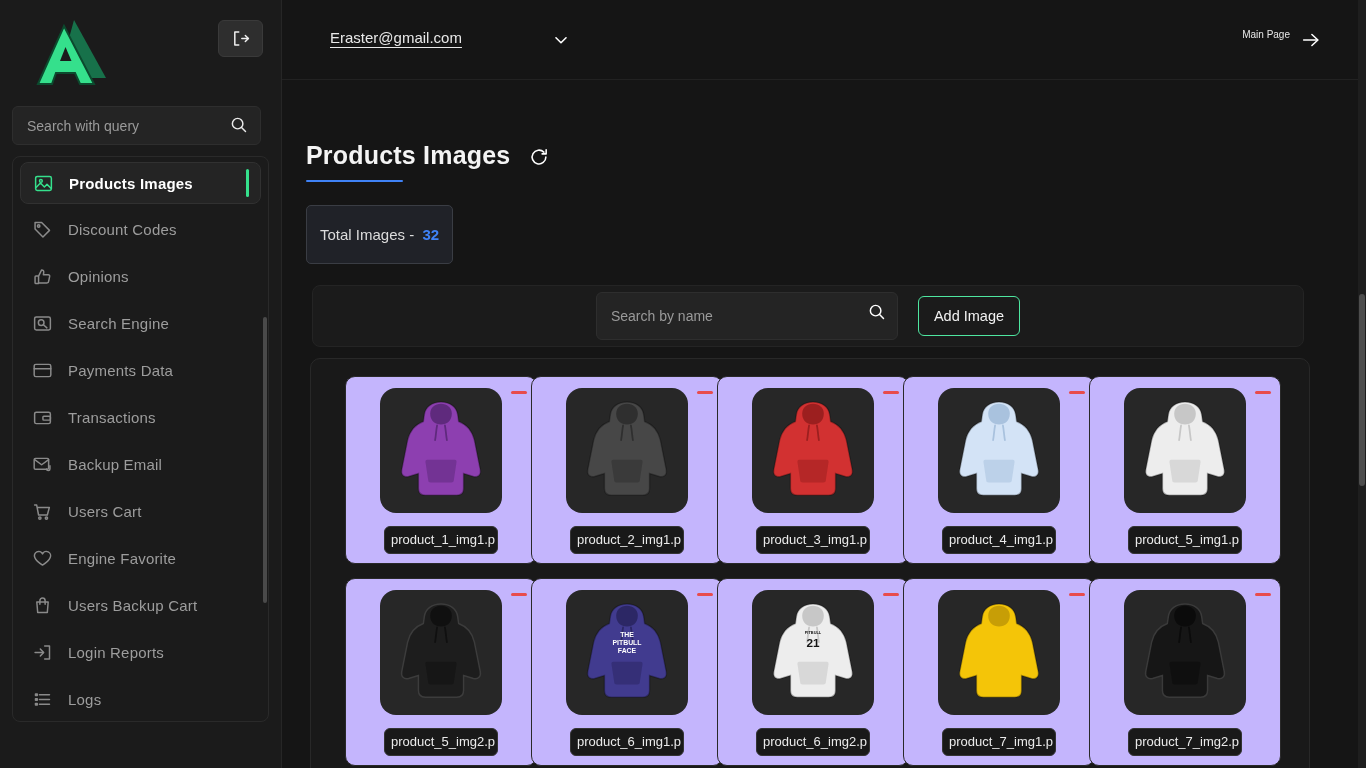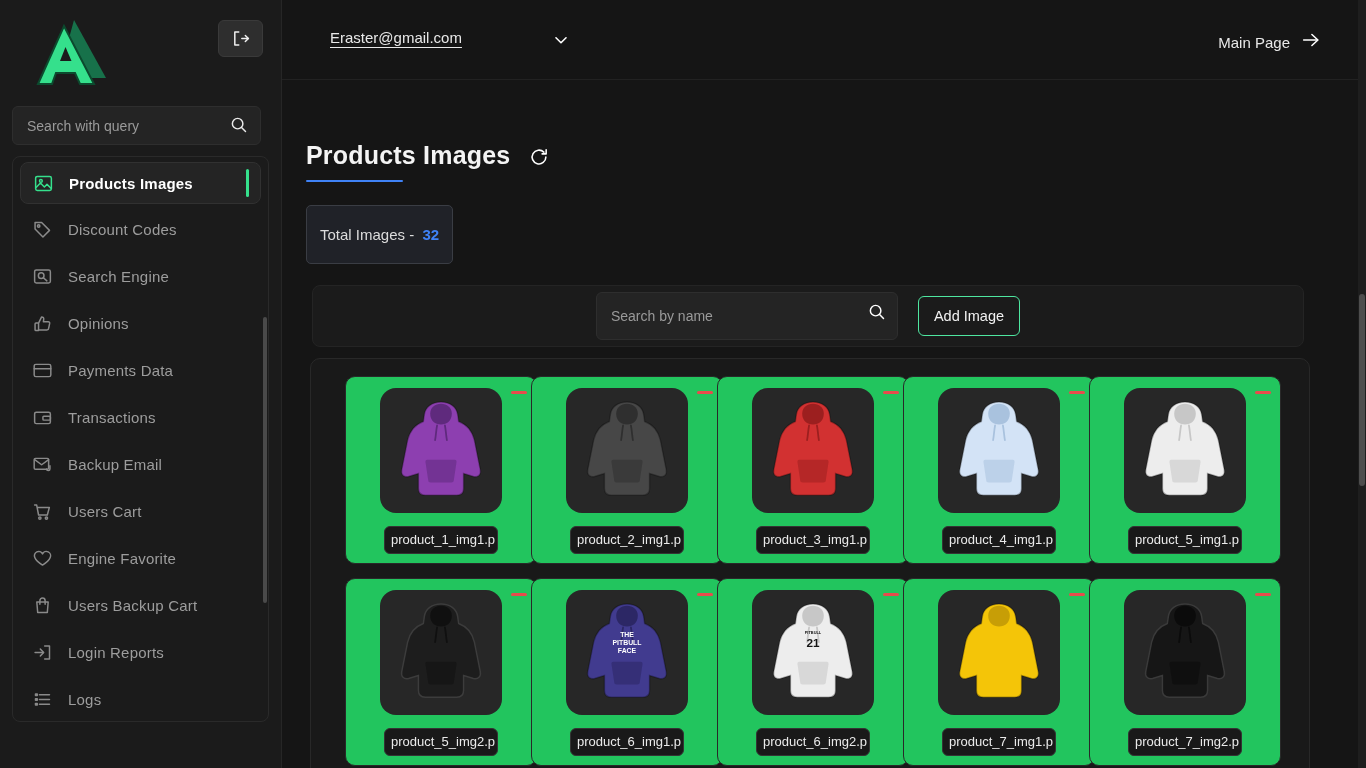--- a/index.html
+++ b/index.html
@@ -37,21 +37,21 @@
   .nav-scroll-thumb { position: absolute; right: 1px; top: 160px; width: 4px; height: 286px;
     background: #4a4a4a; border-radius: 2px; }
 
   
   .main { flex: 1; display: flex; flex-direction: column; background: #151515; min-width: 0; }
   .topbar { height: 80px; flex-shrink: 0; display: flex; align-items: center;
     justify-content: space-between; padding: 0 44px 0 48px; border-bottom: 1px solid #222222; }
   .account { display: flex; }
   .email { color: #e8e8e8; font-size: 15px; text-decoration: underline; text-underline-offset: 4px; cursor: pointer; }
   .chev { color: #ffffff; margin-left: 88px; cursor: pointer; }
-  .mainpage { display: flex; align-items: flex-end; gap: 10px; color: #e8e8e8; font-size: 15px; cursor: pointer; }
+  .mainpage { display: flex; align-items: flex-start; gap: 10px; color: #e8e8e8; font-size: 10px; cursor: pointer; }
   .mainpage .arrow { color: #ffffff; }
 
   .content { padding: 0 0 0 24px; position: relative; height: 688px; overflow: hidden; }
   .title-row { display: flex; align-items: center; gap: 18px; margin-top: 61px; }
   .title-row h1 { font-size: 25px; font-weight: 600; color: #f4f4f4; letter-spacing: 0.2px; }
   .title-row .refresh { color: #ffffff; cursor: pointer; margin-top: 3px; }
   .title-underline { width: 97px; height: 2px; background: var(--accent-blue); margin-top: 10px; border-radius: 1px; }
   .badge { display: inline-block; margin-top: 23px; background: #202228; border: 1px solid #3a3d44;
     border-radius: 5px; padding: 20px 13px; font-size: 15px; color: #dcdcdc; }
   .badge .count { color: var(--accent-blue); font-weight: bold; margin-left: 4px; }
@@ -62,21 +62,21 @@
     border-radius: 6px; color: #e8e8e8; font-size: 14px; padding: 0 40px 0 14px; outline: none;
     font-family: "Liberation Sans", sans-serif; }
   .toolbar-search input::placeholder { color: #9a9a9a; }
   .toolbar-search .search-ic2 { position: absolute; right: 11px; top: 9px; color: #ffffff; }
   .add-btn { margin-left: 20px; height: 40px; padding: 0 15px; background: transparent;
     border: 1px solid var(--accent-green-border); border-radius: 6px; color: #f2f2f2; font-size: 14.5px;
     cursor: pointer; font-family: "Liberation Sans", sans-serif; }
   .grid-panel { margin-top: 11px; margin-left: 4px; width: 1000px; height: 500px;
     border: 1px solid #282828; border-radius: 10px; background: #191919; padding: 17px 0 0 34px; overflow: hidden; }
   .grid { display: grid; grid-template-columns: repeat(5, 172px); gap: 14px; }
-  .card { width: 192px; height: 188px; background: #22c55e; border: 1px solid #292929;
+  .card { width: 192px; height: 188px; background: #c4b5fd; border: 1px solid #292929;
     border-radius: 10px; position: relative; }
   .minus { position: absolute; top: 14px; right: 9px; width: 16px; height: 3px;
     background: #e84c4c; border-radius: 2px; cursor: pointer; }
   .imgbox { width: 122px; height: 125px; margin: 11px auto 0 auto; background: #272727;
     border-radius: 16px; display: flex; align-items: center; justify-content: center; overflow: hidden; }
   .card-label { width: 114px; height: 28px; line-height: 26px; margin: 13px auto 0 auto;
     background: #191919; border: 1px solid #343434; border-radius: 6px; font-size: 13px;
     color: #eaeaea; padding: 0 6px; white-space: nowrap; overflow: hidden; }
 
   .page-scrollbar { position: absolute; right: 0; top: 0; width: 8px; height: 768px; background: #1e1e1e; }
@@ -138,36 +138,36 @@
               <circle cx="7.6" cy="8.1" r="1.4"></circle>
             </svg>
           </span>
     <span class="nav-label">Discount Codes</span>
 
   </div>
 
   <div class="nav-item">
     <span class="ic nav-ic">
             <svg width="21" height="21" viewBox="0 0 24 24" fill="none" stroke="currentColor" stroke-width="1.7" stroke-linecap="round" stroke-linejoin="round">
+              <path d="M7.5 11.5V20H4.5a1 1 0 0 1-1-1v-6.5a1 1 0 0 1 1-1h3zm0 0L11 4.5c1.6 0 2.6 1.1 2.4 2.7L13 10h5.6a1.6 1.6 0 0 1 1.6 1.9l-1.2 5.6A2 2 0 0 1 17 19.5H7.5"></path>
+            </svg>
+          </span>
+    <span class="nav-label">Opinions</span>
+
+  </div>
+
+  <div class="nav-item">
+    <span class="ic nav-ic">
+            <svg width="21" height="21" viewBox="0 0 24 24" fill="none" stroke="currentColor" stroke-width="1.7" stroke-linecap="round" stroke-linejoin="round">
               <rect x="3" y="4.5" width="18" height="15" rx="2"></rect>
               <circle cx="10.5" cy="11" r="3.2"></circle>
               <path d="M13 13.5l4 3.5"></path>
             </svg>
           </span>
     <span class="nav-label">Search Engine</span>
-
-  </div>
-
-  <div class="nav-item">
-    <span class="ic nav-ic">
-            <svg width="21" height="21" viewBox="0 0 24 24" fill="none" stroke="currentColor" stroke-width="1.7" stroke-linecap="round" stroke-linejoin="round">
-              <path d="M7.5 11.5V20H4.5a1 1 0 0 1-1-1v-6.5a1 1 0 0 1 1-1h3zm0 0L11 4.5c1.6 0 2.6 1.1 2.4 2.7L13 10h5.6a1.6 1.6 0 0 1 1.6 1.9l-1.2 5.6A2 2 0 0 1 17 19.5H7.5"></path>
-            </svg>
-          </span>
-    <span class="nav-label">Opinions</span>
 
   </div>
 
   <div class="nav-item">
     <span class="ic nav-ic">
             <svg width="21" height="21" viewBox="0 0 24 24" fill="none" stroke="currentColor" stroke-width="1.7" stroke-linecap="round" stroke-linejoin="round">
               <rect x="2.5" y="5" width="19" height="14" rx="2"></rect>
               <path d="M2.5 10h19"></path>
             </svg>
           </span>

